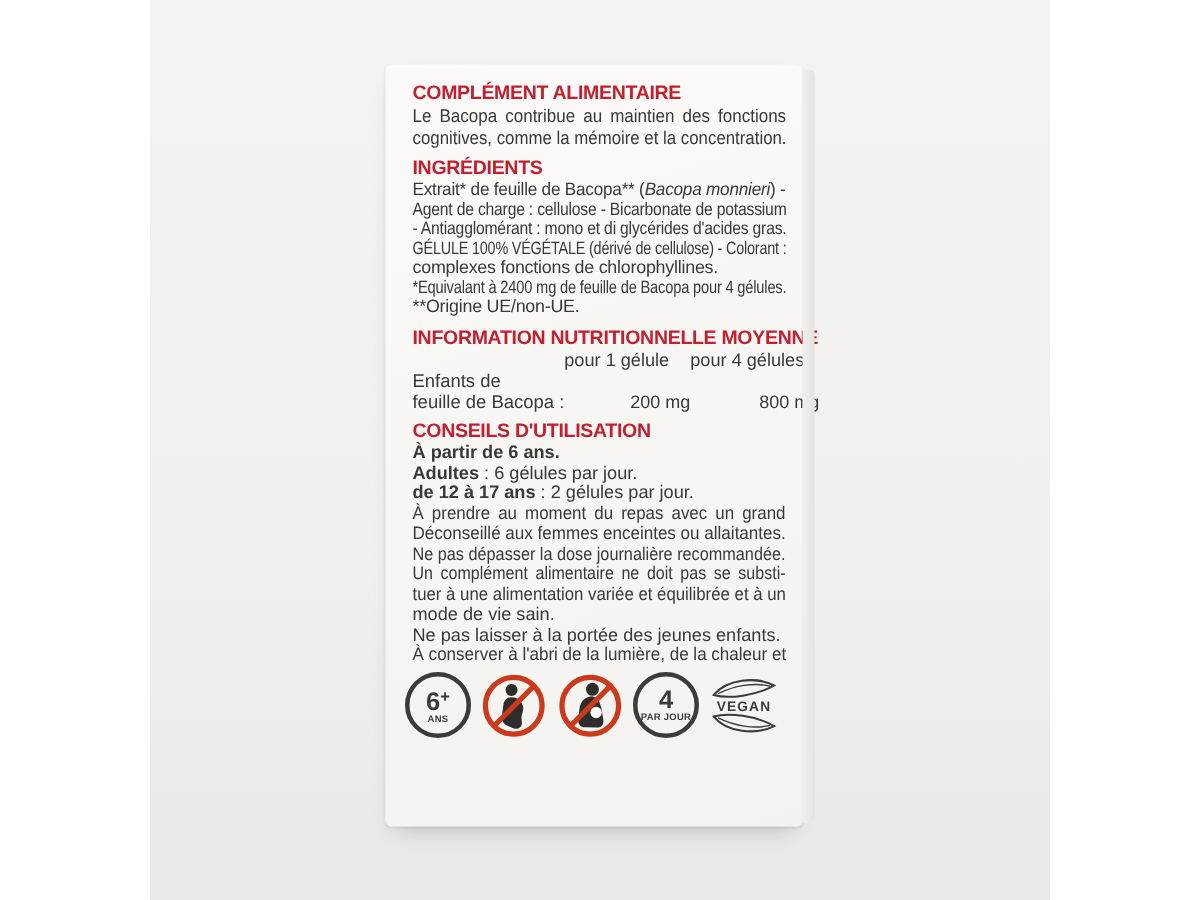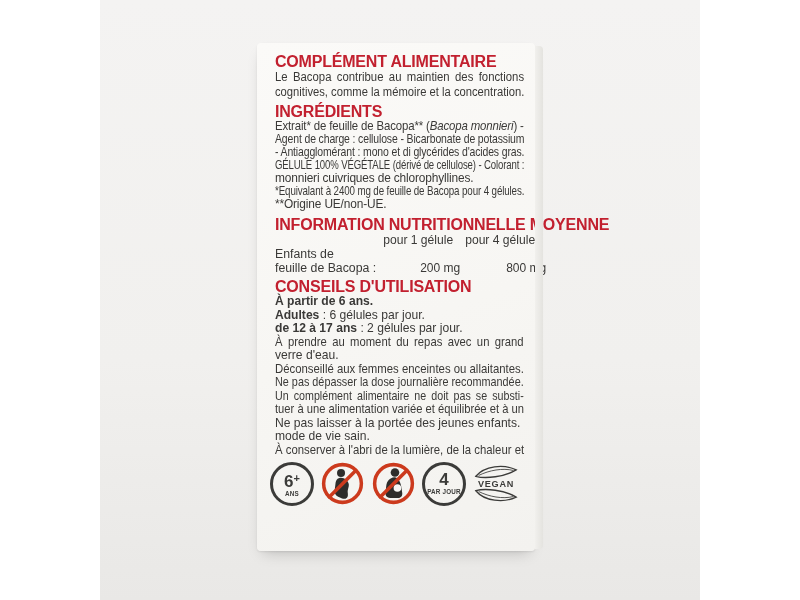--- a/index.html
+++ b/index.html
@@ -8,32 +8,32 @@
   .stage{position:relative;width:800px;height:600px;overflow:hidden;}
   .backdrop{position:absolute;left:100px;top:0;width:600px;height:600px;
             background:linear-gradient(180deg,#f4f3f2 0%,#f1f0ee 60%,#e9e8e6 100%);}
   .box{position:absolute;left:257px;top:43px;width:278px;height:508px;
        background:linear-gradient(160deg,#fbfaf8 0%,#f7f6f3 55%,#f3f2ef 100%);
        border-radius:4px;
        box-shadow:0 7px 14px -6px rgba(0,0,0,0.22), 0 1px 2px rgba(0,0,0,0.08);}
   .box::after{content:"";position:absolute;right:-8px;top:3px;bottom:2px;width:8px;
        background:linear-gradient(90deg,#f1f0ed,#e4e3df);border-radius:0 4px 4px 0;}
   .content{position:absolute;left:18px;top:12px;width:249px;color:#3a3937;}
-  .h{color:#c2202f;font-weight:bold;font-size:16px;line-height:13px;
+  .h{color:#c2202f;font-weight:bold;font-size:13px;line-height:13px;
      letter-spacing:-0.2px;margin:0 0 2px 0;white-space:nowrap;}
   .gap-sm{margin-top:5px;} .gap-md{margin-top:7px;}
   .ln{font-size:12.3px;line-height:15px;white-space:nowrap;}
   .b{font-weight:bold;text-align:center;}
   .it{font-style:italic;}
   .sp{word-spacing:2.4px;}
   .ing .ln{font-size:11.9px;line-height:13px;letter-spacing:-0.15px;}
   .use .ln{font-size:12.1px;line-height:13.5px;}
   
   .nut{display:grid;grid-template-columns:1fr 84px 86px;align-items:end;}
-  .nut-col{font-size:12.1px;line-height:14px;text-align:center;white-space:nowrap;}
+  .nut-col{font-size:12.1px;line-height:14px;text-align:left;white-space:nowrap;}
   .nut-label{font-size:12.3px;line-height:14px;white-space:nowrap;}
   .nut-val{font-size:12px;line-height:14px;font-weight:normal;text-align:right;
            align-self:end;white-space:nowrap;}
   
   .net{margin-top:3px;text-align:center;font-weight:bold;font-size:15.5px;
        color:#3a3937;white-space:nowrap;}
   .net-big{font-size:20px;}
   .net-unit{font-size:15px;}
   
   .badges{margin-top:4px;margin-left:-5px;display:flex;align-items:center;gap:6px;}
@@ -58,21 +58,21 @@
       <div class="h">COMPLÉMENT ALIMENTAIRE</div>
       <div class="ln sp" style="transform: scaleX(0.922222); transform-origin: left center;">Le Bacopa contribue au maintien des fonctions</div>
       <div class="ln" style="transform: scaleX(0.912088); transform-origin: left center;">cognitives, comme la mémoire et la concentration.</div>
 
       <div class="h gap-sm">INGRÉDIENTS</div>
       <div class="ing">
         <div class="ln" style="transform: scaleX(0.96139); transform-origin: left center;"><span>Extrait* de feuille de Bacopa** (</span><span class="it">Bacopa monnieri</span><span>) -</span></div>
         <div class="ln" style="transform: scaleX(0.879859); transform-origin: left center;">Agent de charge : cellulose - Bicarbonate de potassium</div>
         <div class="ln" style="transform: scaleX(0.879859); transform-origin: left center;">- Antiagglomérant : mono et di glycérides d'acides gras.</div>
         <div class="ln" style="transform: scaleX(0.805825); transform-origin: left center;">GÉLULE 100% VÉGÉTALE (dérivé de cellulose) - Colorant :</div>
-        <div class="ln">monnieri cuivriques de chlorophyllines.</div>
+        <div class="ln">complexes fonctions de chlorophyllines.</div>
         <div class="ln" style="transform: scaleX(0.821782); transform-origin: left center;">*Equivalant à 2400 mg de feuille de Bacopa pour 4 gélules.</div>
         <div class="ln">**Origine UE/non-UE.</div>
       </div>
 
       <div class="h gap-md">INFORMATION NUTRITIONNELLE MOYENNE</div>
       <div class="nut">
         <div></div>
         <div class="nut-col">pour 1 gélule</div>
         <div class="nut-col">pour 4 gélules</div>
         <div class="nut-label">
@@ -82,27 +82,26 @@
         <div class="nut-val">200 mg</div>
         <div class="nut-val">800 mg</div>
       </div>
 
       <div class="h gap-sm">CONSEILS D'UTILISATION</div>
       <div class="use">
         <div class="ln"><span class="b">À partir de 6 ans.</span><span></span></div>
         <div class="ln"><span class="b">Adultes</span><span> : 6 gélules par jour.</span></div>
         <div class="ln"><span class="b">de 12 à 17 ans</span><span> : 2 gélules par jour.</span></div>
         <div class="ln sp" style="transform: scaleX(0.932584); transform-origin: left center;"><span class="b"></span><span>À prendre au moment du repas avec un grand</span></div>
-        <div class="ln"><span class="b"></span><span>verre d'eau.</span></div>
         <div class="ln" style="transform: scaleX(0.939623); transform-origin: left center;"><span class="b"></span><span>Déconseillé aux femmes enceintes ou allaitantes.</span></div>
         <div class="ln" style="transform: scaleX(0.895683); transform-origin: left center;"><span class="b"></span><span>Ne pas dépasser la dose journalière recommandée.</span></div>
         <div class="ln sp" style="transform: scaleX(0.882979); transform-origin: left center;"><span class="b"></span><span>Un complément alimentaire ne doit pas se substi-</span></div>
         <div class="ln" style="transform: scaleX(0.925651); transform-origin: left center;"><span class="b"></span><span>tuer à une alimentation variée et équilibrée et à un</span></div>
+        <div class="ln"><span class="b"></span><span>mode de vie sain.</span></div>
         <div class="ln"><span class="b"></span><span>Ne pas laisser à la portée des jeunes enfants.</span></div>
-        <div class="ln"><span class="b"></span><span>mode de vie sain.</span></div>
         <div class="ln" style="transform: scaleX(0.939623); transform-origin: left center;"><span class="b"></span><span>À conserver à l'abri de la lumière, de la chaleur et</span></div>
       </div>
 
 
       <div class="badges">
 
         <div class="badge">
           <div class="badge-num"><span>6</span><span class="badge-plus">+</span></div>
           <div class="badge-label">ANS</div>
         </div>

